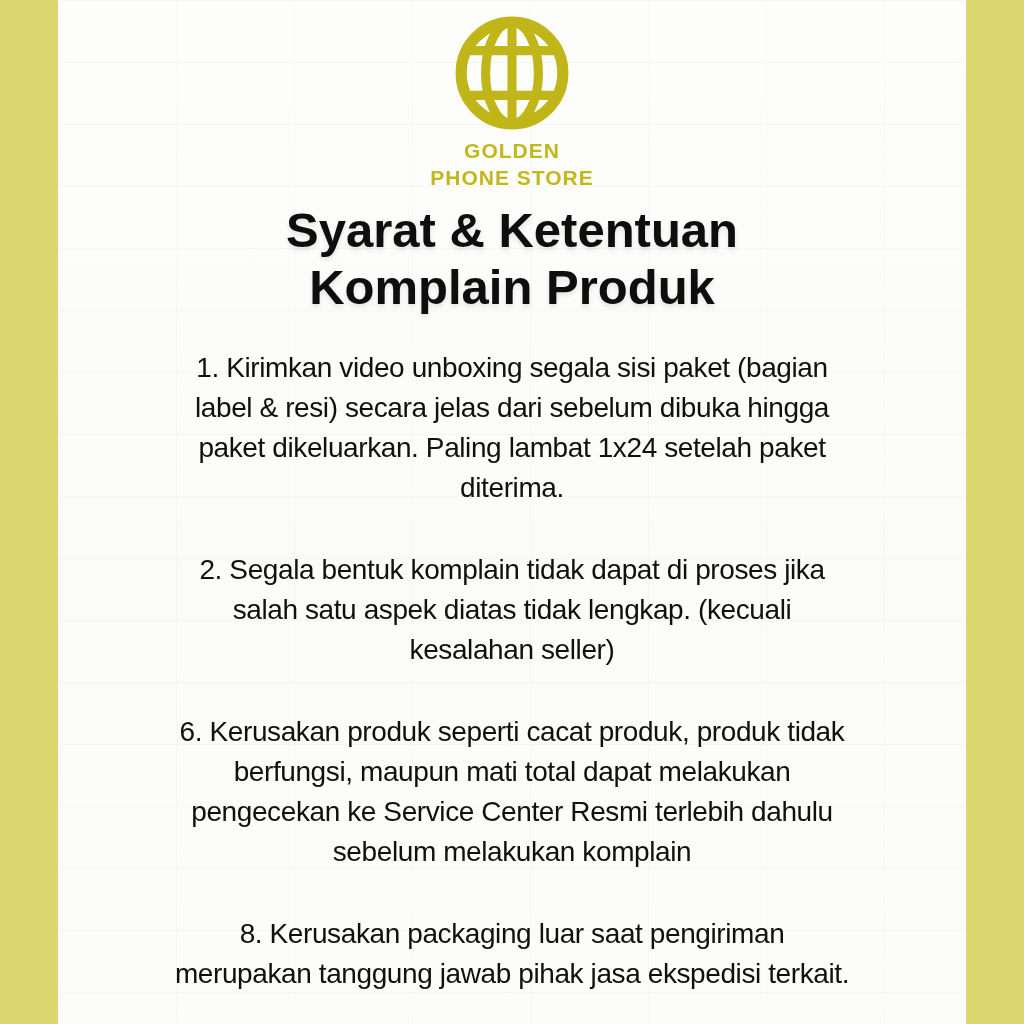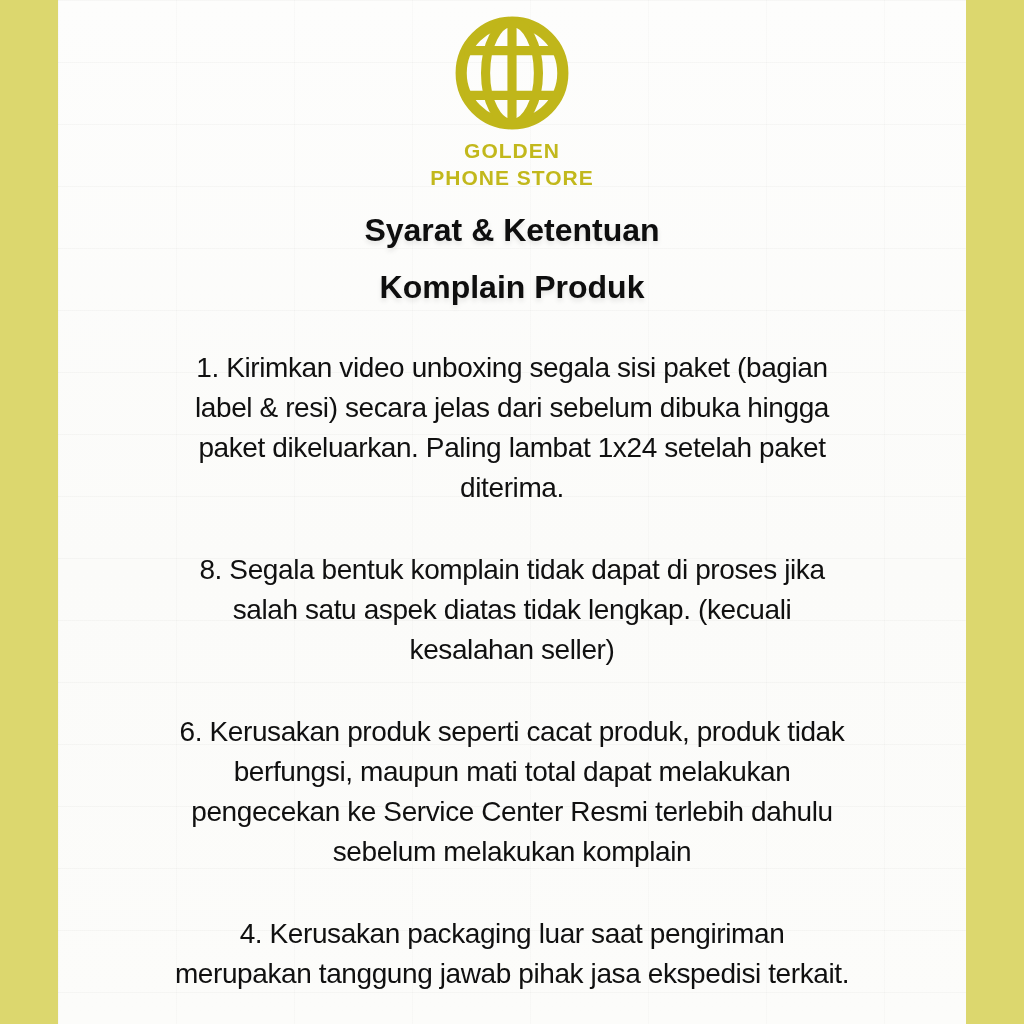--- a/index.html
+++ b/index.html
@@ -63,21 +63,21 @@
     color: #c2b81c;
   }
   .page-title {
     position: absolute;
     top: 202px;
     left: 0;
     right: 0;
     text-align: center;
     white-space: pre;
     font-weight: 700;
-    font-size: 32px;
+    font-size: 49px;
     line-height: 57px;
     letter-spacing: 0px;
     color: #0e0e0e;
     text-shadow: 0 3px 5px rgba(0,0,0,0.10);
   }
   .terms {
     position: absolute;
     top: 348px;
     left: 12px;
     right: 12px;
@@ -121,25 +121,25 @@
 PHONE STORE</div>
 
     <h1 class="page-title" style="margin:0;">Syarat &amp; Ketentuan
 Komplain Produk</h1>
 
     <div class="terms">
       <p>1. Kirimkan video unboxing segala sisi paket (bagian
 label &amp; resi) secara jelas dari sebelum dibuka hingga
 paket dikeluarkan. Paling lambat 1x24 setelah paket
 diterima.</p>
-      <p>8. Segala bentuk komplain tidak dapat di proses jika
+      <p>2. Segala bentuk komplain tidak dapat di proses jika
 salah satu aspek diatas tidak lengkap. (kecuali
 kesalahan seller)</p>
       <p>6. Kerusakan produk seperti cacat produk, produk tidak
 berfungsi, maupun mati total dapat melakukan
 pengecekan ke Service Center Resmi terlebih dahulu
 sebelum melakukan komplain</p>
-      <p>4. Kerusakan packaging luar saat pengiriman
+      <p>8. Kerusakan packaging luar saat pengiriman
 merupakan tanggung jawab pihak jasa ekspedisi terkait.</p>
     </div>
 
   </div>
 </div>
 
 </body></html>

